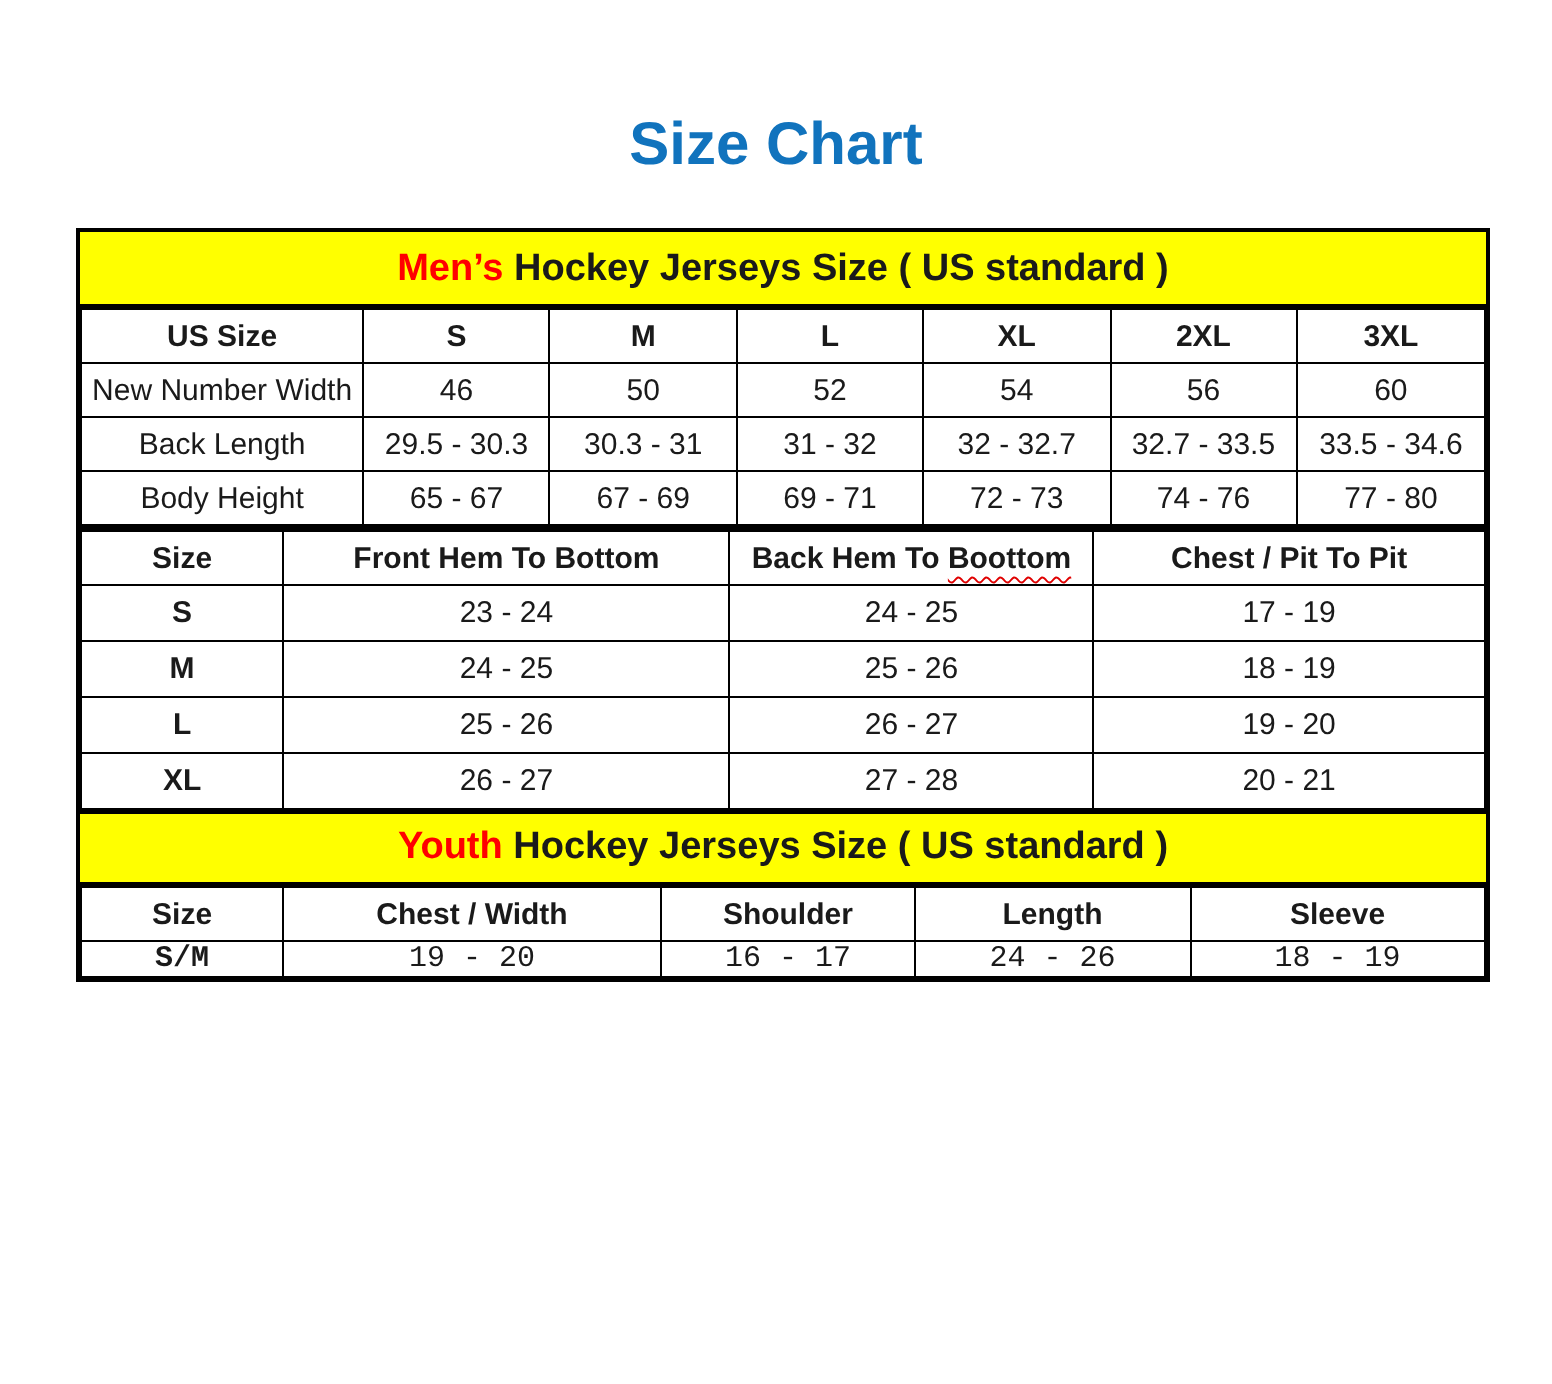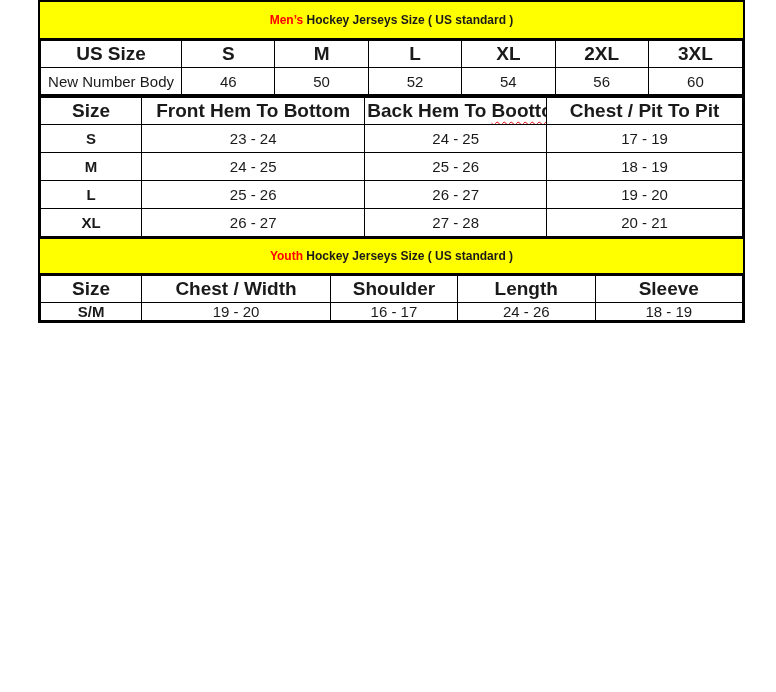--- a/index.html
+++ b/index.html
@@ -32,57 +32,58 @@
     margin-left: 38px;
     width: 707px;
     border: 2px solid var(--border-color);
   }
   section + section { border-top: 2px solid var(--border-color); }
   .band {
     background: var(--band-bg);
     border-bottom: 2px solid var(--border-color);
     text-align: center;
     font-weight: bold;
-    font-size: 12px;
+    font-size: 19px;
     height: 36px;
     line-height: 34px;
     white-space: pre;
   }
   .s-mens .band { height: 38px; line-height: 37px; }
   .band .hl { color: var(--hl-color); }
   table {
     width: 100%;
     border-collapse: collapse;
     table-layout: fixed;
   }
   th, td {
     border: 1px solid var(--border-color);
     text-align: center;
     vertical-align: middle;
     white-space: nowrap;
     overflow: hidden;
     padding: 0 2px;
   }
-  thead th { font-weight: bold; font-size: 19px; height: 27px; }
+  thead th { font-weight: bold; font-size: 15px; height: 27px; }
   td { font-size: 15px; font-weight: normal; height: 28px; }
   .s-mens td { height: 27px; }
-  .s-youth td { height: 17px; }
+  .s-youth td { height: 17px; font-family: Liberation Mono, monospace; }
   .first-col-bold tbody td:first-child { font-weight: bold; }
   .squiggle {
     text-decoration: underline wavy #E00000;
     text-decoration-thickness: 1px;
     text-underline-offset: 4px;
     text-decoration-skip-ink: none;
   }
 </style>
 </head>
 <body>
 
 <div class="page">
 
+  <h1 class="page-title">Size Chart</h1>
 
   <div class="chart-wrap">
 
     <section class="s-mens">
       <div class="band"><span class="hl">Men’s</span><span> Hockey Jerseys Size ( US standard )</span></div>
       <table>
           <colgroup>
             <col style="width: 20.1%;">
             <col style="width: 13.3%;">
             <col style="width: 13.3%;">
@@ -97,27 +98,45 @@
               <th>S</th>
               <th>M</th>
               <th>L</th>
               <th>XL</th>
               <th>2XL</th>
               <th>3XL</th>
             </tr>
           </thead>
           <tbody>
             <tr>
-              <td>New Number Body</td>
+              <td>New Number Width</td>
               <td>46</td>
               <td>50</td>
               <td>52</td>
               <td>54</td>
               <td>56</td>
               <td>60</td>
+            </tr>
+            <tr>
+              <td>Back Length</td>
+              <td>29.5 - 30.3</td>
+              <td>30.3 - 31</td>
+              <td>31 - 32</td>
+              <td>32 - 32.7</td>
+              <td>32.7 - 33.5</td>
+              <td>33.5 - 34.6</td>
+            </tr>
+            <tr>
+              <td>Body Height</td>
+              <td>65 - 67</td>
+              <td>67 - 69</td>
+              <td>69 - 71</td>
+              <td>72 - 73</td>
+              <td>74 - 76</td>
+              <td>77 - 80</td>
             </tr>
           </tbody>
         </table>
     </section>
 
     <section class="s-womens first-col-bold">
       <table>
           <colgroup>
             <col style="width: 14.4%;">
             <col style="width: 31.8%;">

